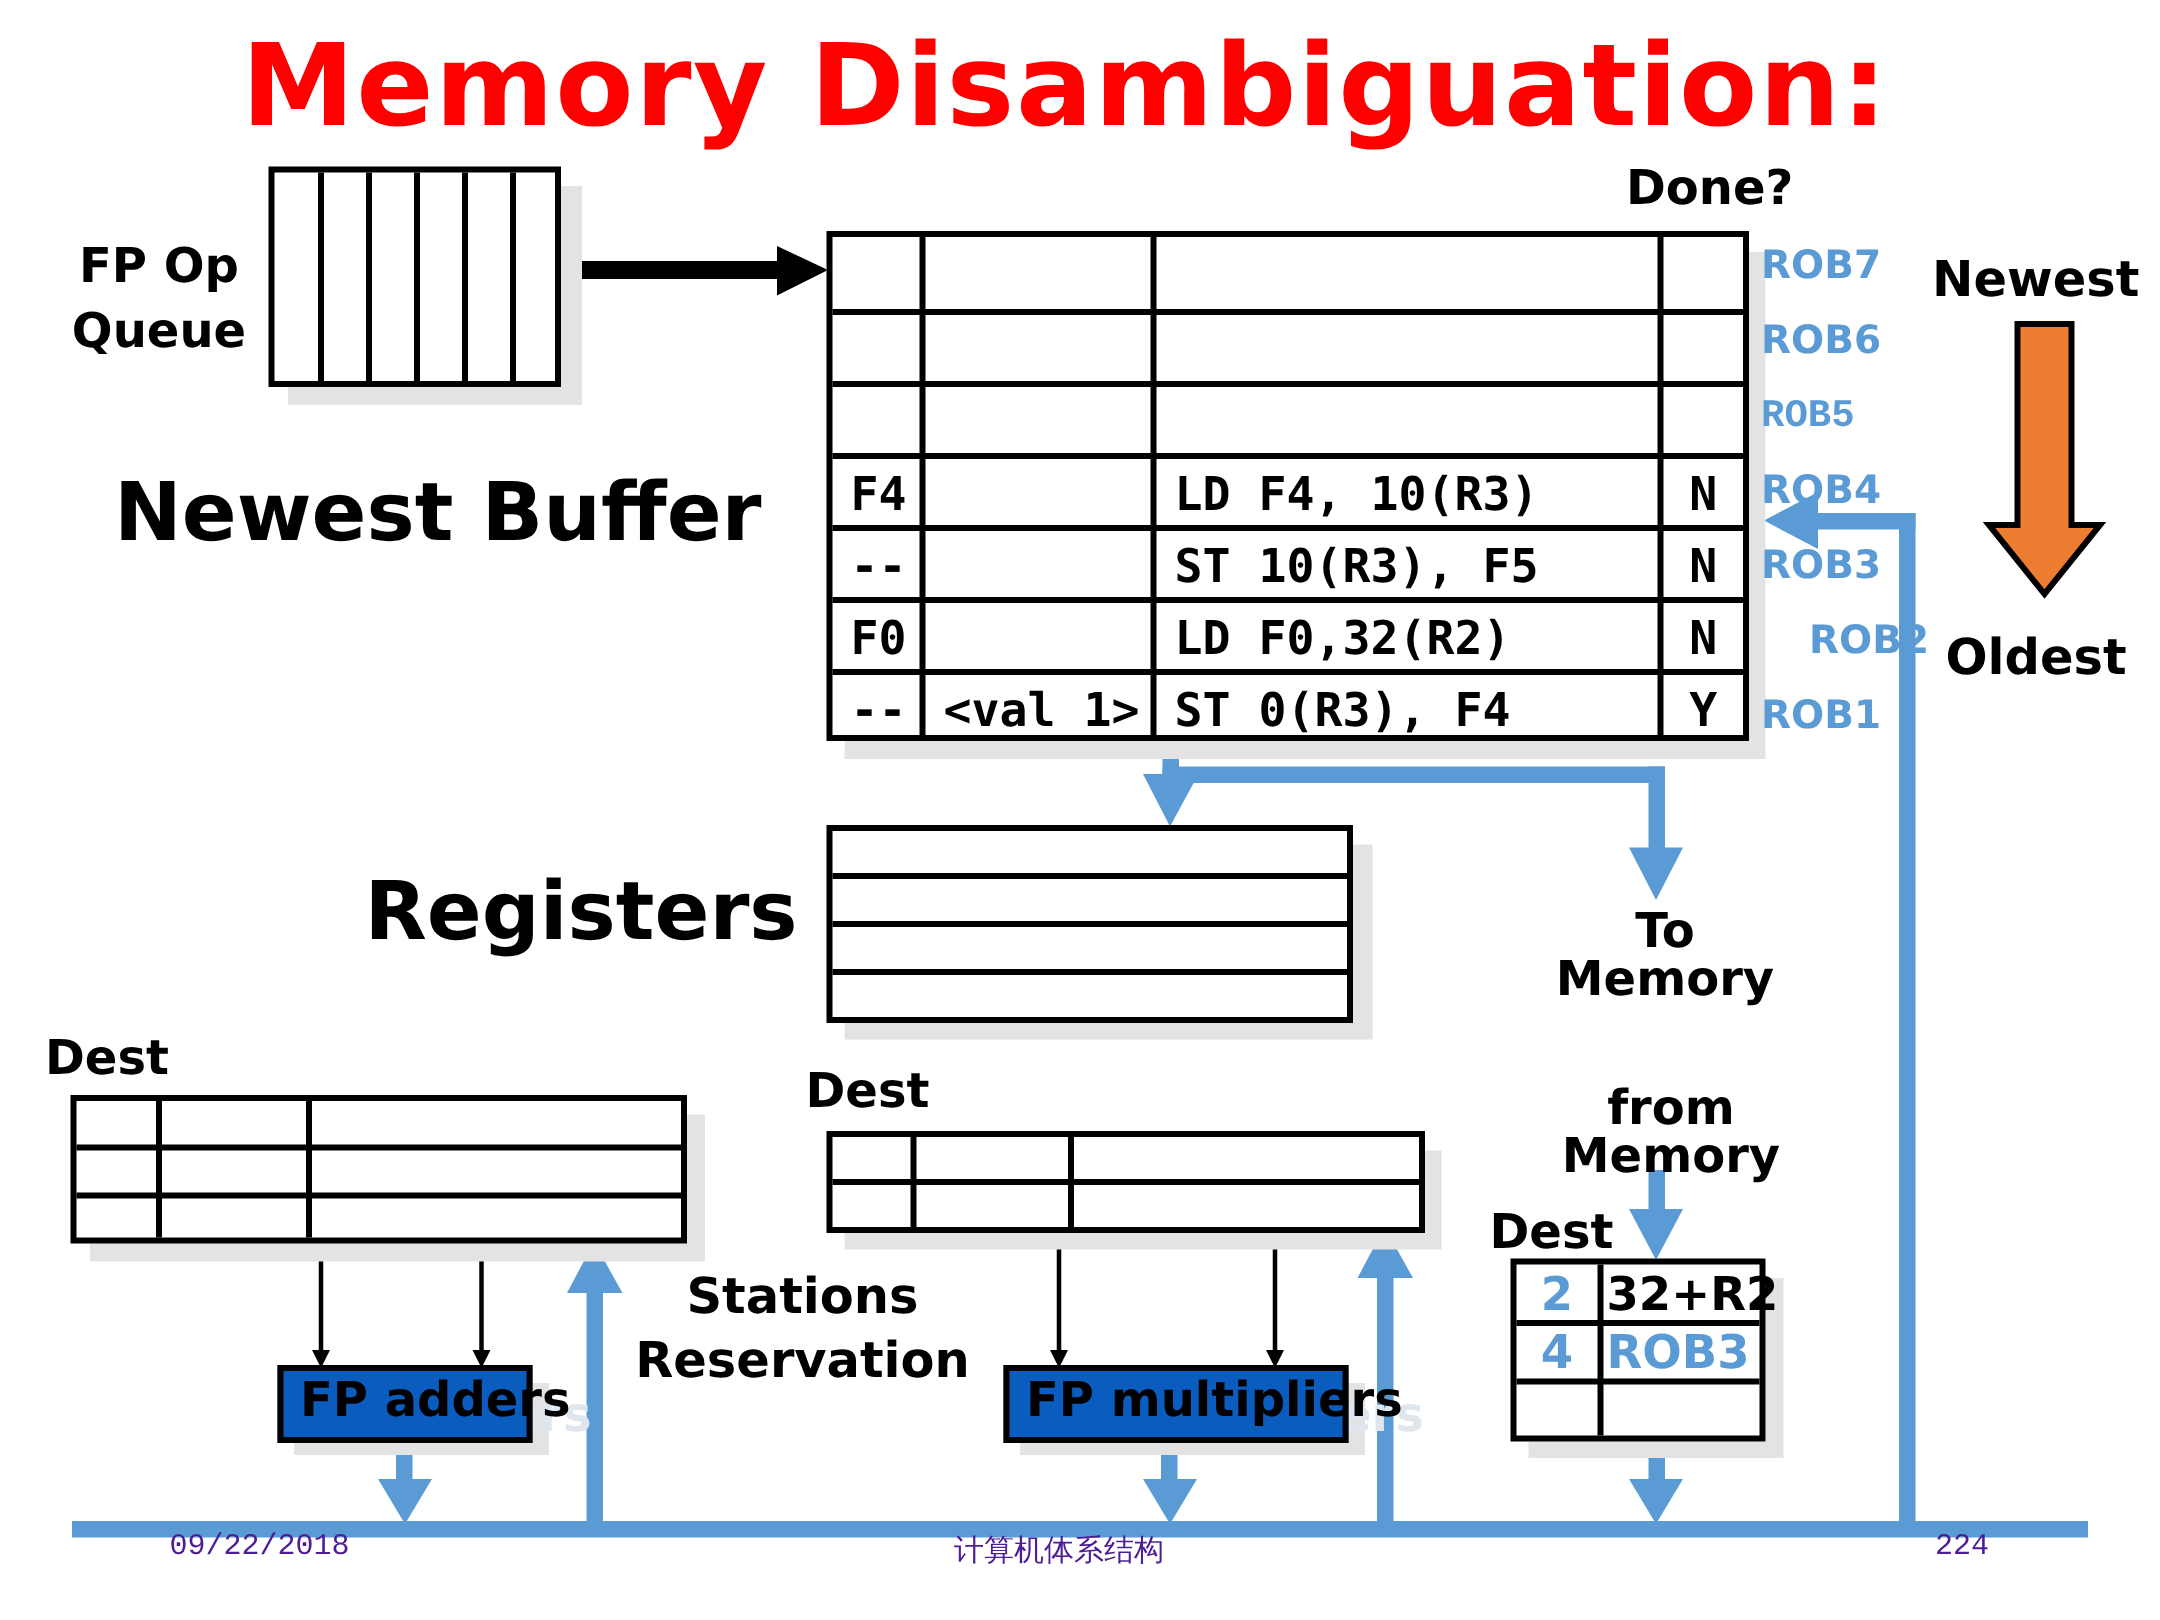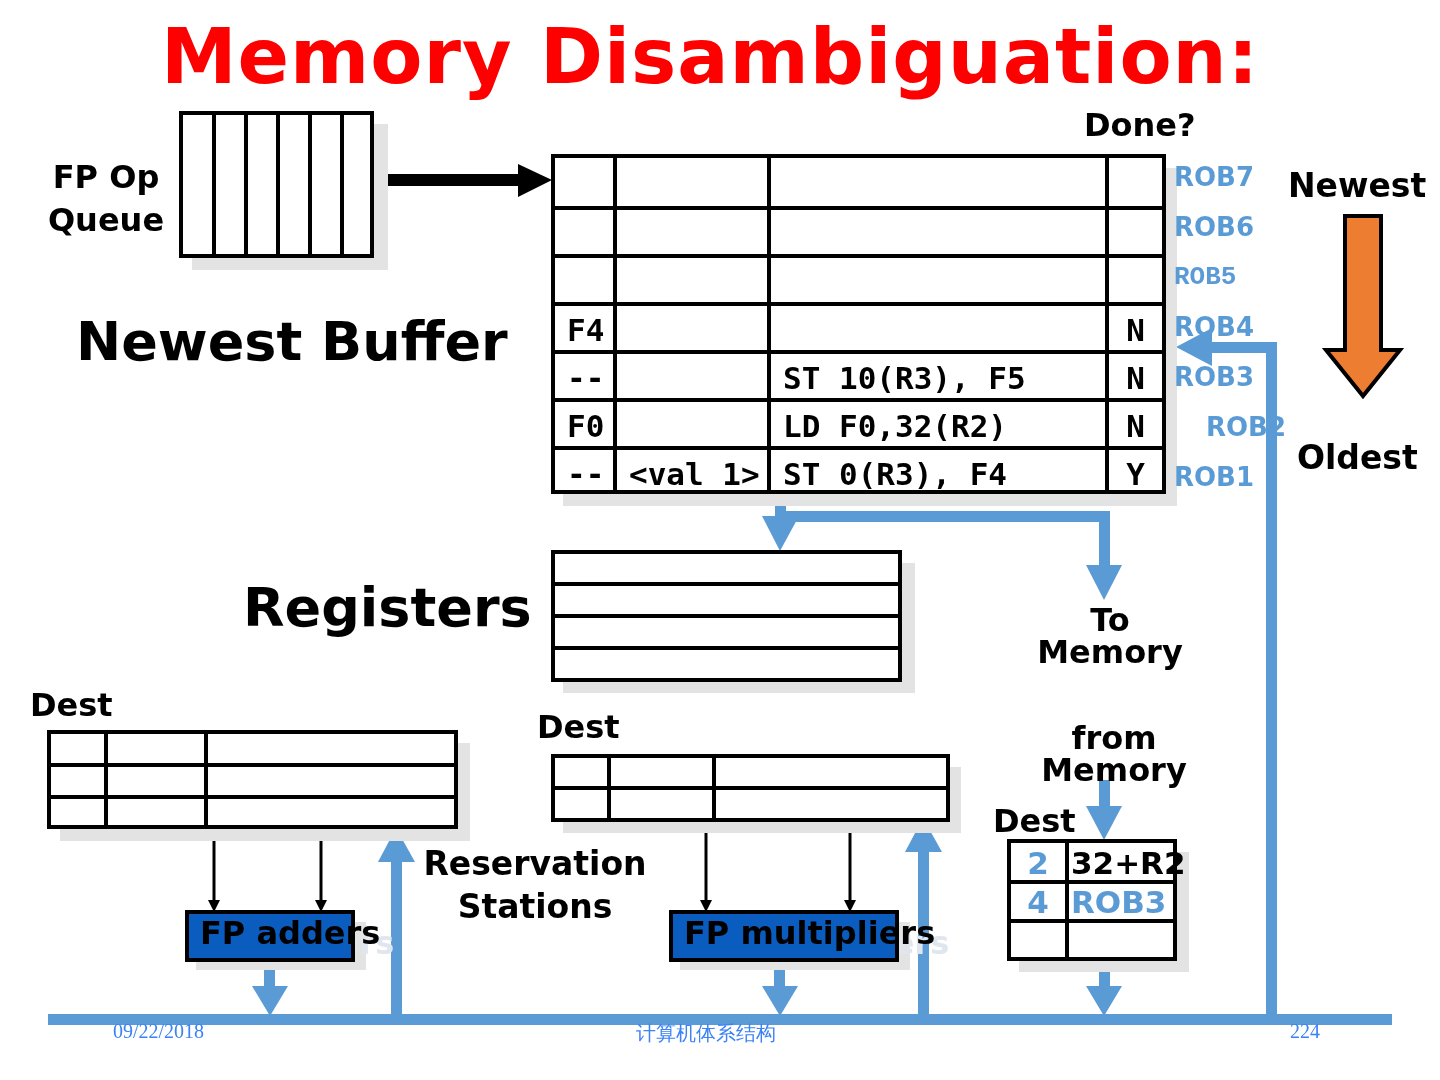--- a/index.html
+++ b/index.html
@@ -12,21 +12,21 @@
   .rob { font-family:"DejaVu Sans Mono", monospace; font-weight:bold; font-size:31px; }
   .rob-row { position:absolute; left:0; right:0; height:48px; border-top:4px solid #000; }
   .rob-row.first { border-top:none; }
   .rob-cell { position:absolute; top:0; bottom:0; display:flex; align-items:center; white-space:nowrap; overflow:visible; }
   .vline { position:absolute; top:0; bottom:0; width:4px; background:#000; }
   .hline { position:absolute; left:0; right:0; height:4px; background:#000; }
   .robtag { font-weight:bold; font-size:26px; color:#5b9bd5; }
   .fu { background:#0a5dbf; border:4px solid #000; box-sizing:border-box; }
   .fu-text { font-weight:bold; font-size:32px; color:#000; white-space:nowrap; }
   .ghost { font-weight:bold; font-size:32px; color:#dfe6ee; white-space:nowrap; }
-  .footer { font-size:20px; color:#3b82f6; font-family:Liberation Serif, serif; }
+  .footer { font-size:20px; color:#4c1d95; font-family:Liberation Mono, monospace; }
   svg { position:absolute; left:0; top:0; }
 </style>
 </head>
 <body>
 
 <div class="abs title">Memory Disambiguation:</div>
 
 <svg width="1440" height="1080">
 
   <g>
@@ -112,20 +112,21 @@
     </div>
     <div class="rob-row" style="top: 96px;">
       <div class="rob-cell" style="left: 0px; width: 58px; padding-left: 12px;"></div>
       <div class="rob-cell" style="left: 62px; width: 150px; padding-left: 12px;"></div>
       <div class="rob-cell" style="left: 216px; width: 334px; padding-left: 12px;"></div>
       <div class="rob-cell" style="left: 554px; width: 53px; padding-left: 0px; justify-content: center;"></div>
     </div>
     <div class="rob-row" style="top: 144px;">
       <div class="rob-cell" style="left: 0px; width: 58px; padding-left: 12px;">F4</div>
       <div class="rob-cell" style="left: 62px; width: 150px; padding-left: 12px;"></div>
+      <div class="rob-cell" style="left: 216px; width: 334px; padding-left: 12px;">LD F4, 10(R3)</div>
       <div class="rob-cell" style="left: 554px; width: 53px; padding-left: 0px; justify-content: center;">N</div>
     </div>
     <div class="rob-row" style="top: 192px;">
       <div class="rob-cell" style="left: 0px; width: 58px; padding-left: 12px;">--</div>
       <div class="rob-cell" style="left: 62px; width: 150px; padding-left: 12px;"></div>
       <div class="rob-cell" style="left: 216px; width: 334px; padding-left: 12px;">ST 10(R3), F5</div>
       <div class="rob-cell" style="left: 554px; width: 53px; padding-left: 0px; justify-content: center;">N</div>
     </div>
     <div class="rob-row" style="top: 240px;">
       <div class="rob-cell" style="left: 0px; width: 58px; padding-left: 12px;">F0</div>
@@ -148,21 +149,21 @@
     <div class="robtag abs" style="top: 8px; left: 0px;">ROB7</div>
     <div class="robtag abs" style="top: 58px; left: 0px;">ROB6</div>
     <div class="robtag abs" style="top: 108px; left: 0px; font-family: Liberation Mono, monospace;">ROB5</div>
     <div class="robtag abs" style="top: 158px; left: 0px;">ROB4</div>
     <div class="robtag abs" style="top: 208px; left: 0px;">ROB3</div>
     <div class="robtag abs" style="top: 258px; left: 0px; margin-left: 32px;">ROB2</div>
     <div class="robtag abs" style="top: 308px; left: 0px;">ROB1</div>
   </div>
 
 <div class="abs lbl" style="left:1288px;top:166px;font-size:33px;">Newest</div>
-<div class="abs lbl" style="left:1297px;top:418px;font-size:33px;margin-top:20px;">Oldest</div>
+<div class="abs lbl" style="left:1297px;top:418px;font-size:33px;">Oldest</div>
 
 <div class="abs lbl" style="left:243px;top:576px;font-size:54px;">Registers</div>
 <div class="abs shadow" style="left:563px;top:563px;width:352px;height:130px;"></div>
 <div class="abs box" style="left:551px;top:550px;width:351px;height:132px;">
   <div class="hline" style="top:28px"></div>
   <div class="hline" style="top:60px"></div>
   <div class="hline" style="top:92px"></div>
 </div>
 
 <div class="abs lbl" style="left:1010px;top:604px;width:200px;text-align:center;font-size:32px;line-height:32px;">
@@ -185,22 +186,22 @@
 
 <div class="abs lbl" style="left:537px;top:708px;font-size:32px;">Dest</div>
 <div class="abs shadow" style="left:563px;top:767px;width:398px;height:66px;"></div>
 <div class="abs box" style="left:551px;top:754px;width:399px;height:68px;">
   <div class="vline" style="left:52px"></div>
   <div class="vline" style="left:157px"></div>
   <div class="hline" style="top:28px"></div>
 </div>
 
 <div class="abs lbl" style="left:410px;top:842px;width:250px;text-align:center;font-size:33px;line-height:43px;">
+  <div>Stations</div>
   <div>Reservation</div>
-  <div>Stations</div>
 </div>
 
 <div class="abs shadow" style="left:196px;top:922px;width:170px;height:48px;"></div>
 <div class="abs ghost" style="left:214px;top:924px;">FP adders</div>
 <div class="abs fu" style="left:185px;top:910px;width:170px;height:52px;"></div>
 <div class="abs fu-text" style="left:200px;top:914px;">FP adders</div>
 
 <div class="abs shadow" style="left:680px;top:922px;width:230px;height:48px;"></div>
 <div class="abs ghost" style="left:698px;top:924px;">FP multipliers</div>
 <div class="abs fu" style="left:669px;top:910px;width:230px;height:52px;"></div>

